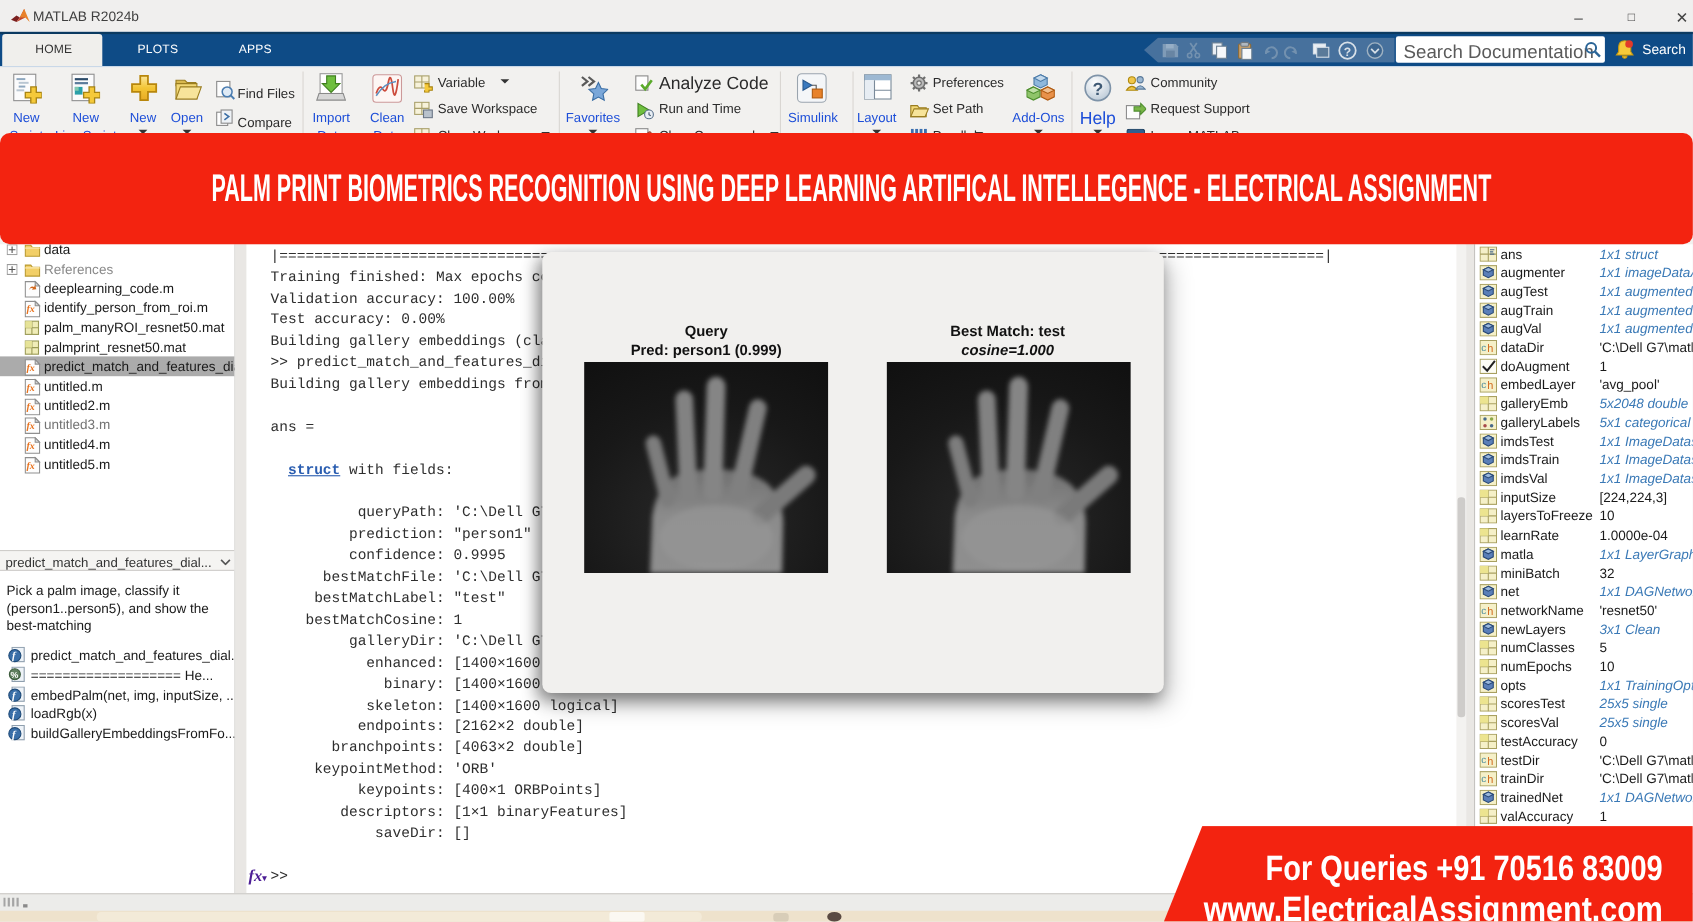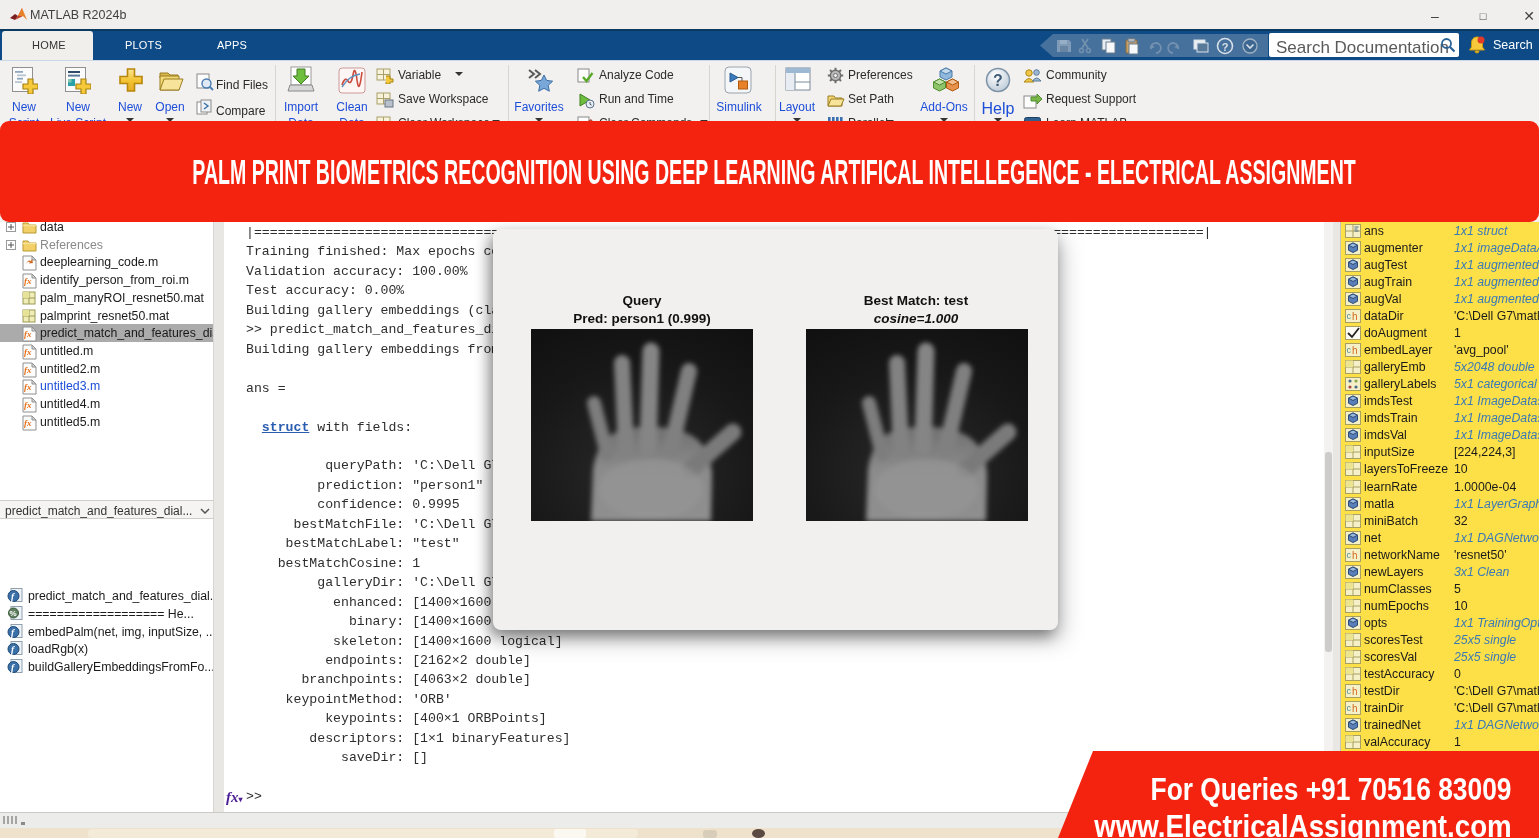--- a/index.html
+++ b/index.html
@@ -29,21 +29,21 @@
   .dd { position:absolute; width:0; height:0; border-left:4px solid transparent; border-right:4px solid transparent; border-top:4px solid #333; }
 
   
   #banner { left:0; top:121px; width:1539px; height:101px; background:#f32310; border-radius:9px; z-index:30; }
   #bannertext { width:2200px; left:-326px; top:31px; text-align:center; color:#fff; font-size:35px; font-weight:bold;
                 white-space:nowrap; transform:scaleX(0.559); letter-spacing:0px; }
 
   
   #leftpanel  { left:0; top:222px; width:214px; height:590px; background:#fff; border-right:1px solid #d8d6d3; overflow:hidden; }
   #cmdwin     { left:224px; top:222px; width:1108px; height:590px; background:#fff; overflow:hidden; }
-  #wspanel    { left:1340px; top:222px; width:199px; height:590px; background:#fde047; border-left:1px solid #c5c3c0; overflow:hidden; }
+  #wspanel    { left:1340px; top:222px; width:199px; height:590px; background:#ffffff; border-left:1px solid #c5c3c0; overflow:hidden; }
 
   .frow { position:absolute; left:0; width:214px; height:18px; font-size:12.3px; color:#1a1a1a; }
   .frow .nm { position:absolute; left:40px; top:2px; white-space:nowrap; }
 
   #cmdpre { position:absolute; left:22px; top:1px; font-family:"Liberation Mono",monospace;
             font-size:13.2px; line-height:19.45px; color:#2e2e2e; white-space:pre; }
 
   .wrow { position:absolute; left:0; width:199px; height:17px; font-size:12.3px; color:#1a1a1a; }
   .wrow .wn { position:absolute; left:23px; top:1px; white-space:nowrap; }
   .wrow .wv { position:absolute; left:113px; top:1px; white-space:nowrap; }
@@ -249,21 +249,21 @@
     <path d="M2,3 l5,4 -5,4 M8,3 l5,4 -5,4" fill="none" stroke="#5a5a5a" stroke-width="2"></path>
     <path d="M17,8 l2.6,5.4 6,0.8 -4.4,4.1 1.1,5.9 -5.3,-2.9 -5.3,2.9 1.1,-5.9 -4.4,-4.1 6,-0.8 z" fill="#7aa7d9" stroke="#3a6ea5"></path>
   </svg>
   <div class="tlabelc" style="left:539px;top:39px;font-size:12px;">Favorites</div>
   <div class="dd" style="left:535px;top:57px;"></div>
 
   <svg class="abs" style="left:577px;top:7px" width="18" height="17" viewBox="0 0 18 17">
     <rect x="1" y="1" width="11" height="13" fill="#fdfdfd" stroke="#8a8a8a"></rect>
     <path d="M6,9 l3.5,4 6,-8" fill="none" stroke="#5aaa2a" stroke-width="2.4"></path>
   </svg>
-  <div class="tlabel" style="left:599px;top:7px;font-size:12px;">Analyze Code</div>
+  <div class="tlabel" style="left:599px;top:7px;font-size:16px;">Analyze Code</div>
   <svg class="abs" style="left:577px;top:31px" width="18" height="17" viewBox="0 0 18 17">
     <path d="M3,2 l10,6 -10,6 z" fill="#6fbf3f" stroke="#3f7f1f"></path>
     <circle cx="13" cy="12" r="4" fill="#e8eef4" stroke="#5a728c"></circle>
     <path d="M13,10 v2.2 l1.6,1" stroke="#44586c" fill="none"></path>
   </svg>
   <div class="tlabel" style="left:599px;top:31px;font-size:12px;">Run and Time</div>
   <svg class="abs" style="left:577px;top:55px" width="18" height="17" viewBox="0 0 18 17">
     <rect x="1" y="1" width="11" height="13" fill="#fdfdfd" stroke="#8a8a8a"></rect>
     <rect x="6" y="6" width="10" height="5" rx="1" transform="rotate(-35 11 8)" fill="#e07050" stroke="#a04030"></rect>
   </svg>
@@ -451,21 +451,21 @@
 <text x="2" y="11" font-size="9" font-style="italic" font-weight="bold" fill="#e8701a" font-family="Liberation Serif">fx</text>
 </svg>
 <div class="nm" style="color:#1a1a1a">untitled2.m</div>
     </div>
 <div class="frow" style="top:155.3px;">
 <svg width="15" height="16" viewBox="0 0 15 16" style="position:absolute;left:22px;top:2px">
 <path d="M1,1 h9 l4,4 v10 h-13 z" fill="#fdfdfd" stroke="#8f8f8f"></path>
 <path d="M10,1 l4,4 h-4 z" fill="#d8d8d8" stroke="#8f8f8f"></path>
 <text x="2" y="11" font-size="9" font-style="italic" font-weight="bold" fill="#e8701a" font-family="Liberation Serif">fx</text>
 </svg>
-<div class="nm" style="color:#1d4ed8">untitled3.m</div>
+<div class="nm" style="color:#737373">untitled3.m</div>
     </div>
 <div class="frow" style="top:173.0px;">
 <svg width="15" height="16" viewBox="0 0 15 16" style="position:absolute;left:22px;top:2px">
 <path d="M1,1 h9 l4,4 v10 h-13 z" fill="#fdfdfd" stroke="#8f8f8f"></path>
 <path d="M10,1 l4,4 h-4 z" fill="#d8d8d8" stroke="#8f8f8f"></path>
 <text x="2" y="11" font-size="9" font-style="italic" font-weight="bold" fill="#e8701a" font-family="Liberation Serif">fx</text>
 </svg>
 <div class="nm" style="color:#1a1a1a">untitled4.m</div>
     </div>
 <div class="frow" style="top:190.7px;">
@@ -475,20 +475,21 @@
 <text x="2" y="11" font-size="9" font-style="italic" font-weight="bold" fill="#e8701a" font-family="Liberation Serif">fx</text>
 </svg>
 <div class="nm" style="color:#1a1a1a">untitled5.m</div>
     </div>
 <div style="position:absolute;left:0;top:278px;width:214px;height:19px;background:#f5f4f2;border-top:1px solid #cfcdca;border-bottom:1px solid #cfcdca;">
 <div style="position:absolute;left:5px;top:3px;font-size:12px;color:#333;">predict_match_and_features_dial...</div>
 <svg width="10" height="6" viewBox="0 0 10 6" style="position:absolute;left:200px;top:7px">
         <path d="M1,1 l4,4 4,-4" fill="none" stroke="#555" stroke-width="1.5"></path>
       </svg>
 </div>
+<div style="position:absolute;left:6px;top:307px;font-size:12.3px;line-height:16.2px;color:#1a1a1a;">Pick a palm image, classify it<br>(person1..person5), and show the<br>best-matching</div>
 <div style="position:absolute;left:0;top:365.0px;width:221px;height:18px;font-size:12.3px;color:#1a1a1a;">
 <svg width="16" height="15" viewBox="0 0 16 15" style="position:absolute;left:7px;top:1px">
 <rect x="4" y="0.5" width="11" height="13" fill="#eef3f8" stroke="#8f9fae"></rect>
 <circle cx="6.5" cy="8" r="5.5" fill="#3a6fa8" stroke="#1e4a78"></circle>
 <text x="4" y="11.5" font-size="9.5" font-style="italic" font-weight="bold" fill="#fff" font-family="Liberation Serif">f</text>
 </svg>
 <div style="position:absolute;left:28px;top:2px;white-space:nowrap;">predict_match_and_features_dial...</div>
     </div>
 <div style="position:absolute;left:0;top:382.8px;width:221px;height:18px;font-size:12.3px;color:#1a1a1a;">
 <svg width="16" height="15" viewBox="0 0 16 15" style="position:absolute;left:7px;top:1px">

